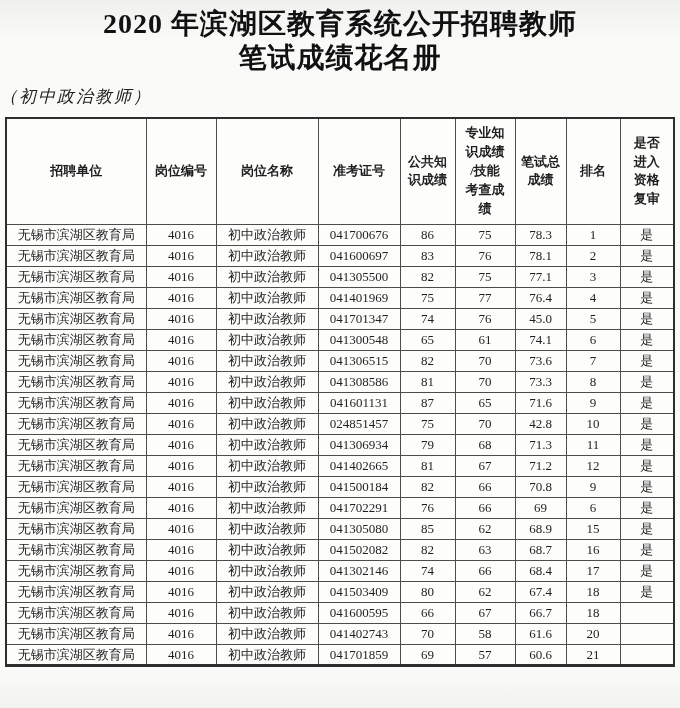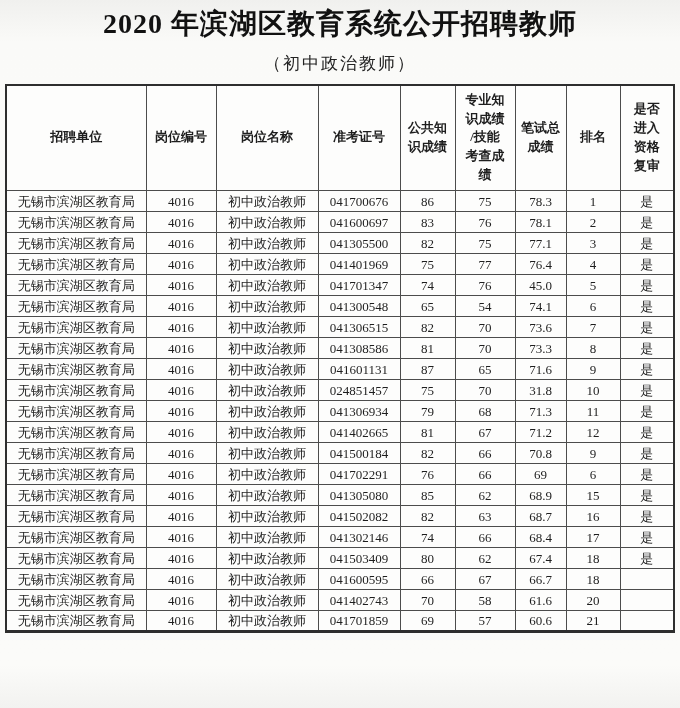--- a/index.html
+++ b/index.html
@@ -19,22 +19,22 @@
     padding-top: 7px;
     text-align: center;
     font-size: 28px;
     font-weight: bold;
     line-height: 1.2;
     letter-spacing: 1px;
     color: #111;
   }
   .subtitle {
     margin-top: 11px;
-    text-align: center;
     font-size: 17px;
+    font-style: italic;
     letter-spacing: 2px;
     color: #222;
   }
   table.roster {
     margin: 9px auto 0 auto;
     width: 668px;
     table-layout: fixed;
     border-collapse: collapse;
     background: #fdfdfc;
     border: 2px solid #2e2e2e;
@@ -62,21 +62,21 @@
     line-height: 1;
     padding: 1px 2px;
     white-space: nowrap;
   }
 </style>
 </head>
 <body>
 
 <div class="page">
 
-  <h1 class="title"><span>2020 年滨湖区教育系统公开招聘教师</span><br></h1>
+  <h1 class="title"><span>2020 年滨湖区教育系统公开招聘教师</span><br><span>笔试成绩花名册</span></h1>
 
   <div class="subtitle">（初中政治教师）</div>
 
   <table class="roster">
     <colgroup>
       <col style="width:140px">
       <col style="width:70px">
       <col style="width:102px">
       <col style="width:82px">
       <col style="width:55px">
@@ -162,21 +162,21 @@
           <td>45.0</td>
           <td>5</td>
           <td>是</td>
         </tr>
         <tr>
           <td>无锡市滨湖区教育局</td>
           <td>4016</td>
           <td>初中政治教师</td>
           <td>041300548</td>
           <td>65</td>
-          <td>54</td>
+          <td>61</td>
           <td>74.1</td>
           <td>6</td>
           <td>是</td>
         </tr>
         <tr>
           <td>无锡市滨湖区教育局</td>
           <td>4016</td>
           <td>初中政治教师</td>
           <td>041306515</td>
           <td>82</td>
@@ -207,21 +207,21 @@
           <td>9</td>
           <td>是</td>
         </tr>
         <tr>
           <td>无锡市滨湖区教育局</td>
           <td>4016</td>
           <td>初中政治教师</td>
           <td>024851457</td>
           <td>75</td>
           <td>70</td>
-          <td>31.8</td>
+          <td>42.8</td>
           <td>10</td>
           <td>是</td>
         </tr>
         <tr>
           <td>无锡市滨湖区教育局</td>
           <td>4016</td>
           <td>初中政治教师</td>
           <td>041306934</td>
           <td>79</td>
           <td>68</td>

